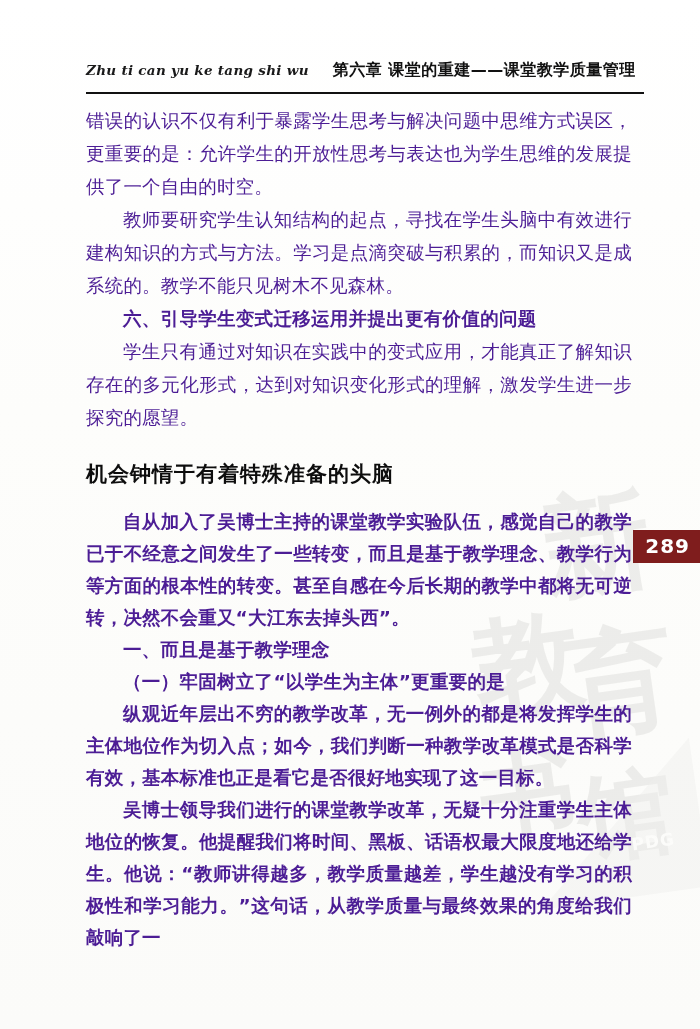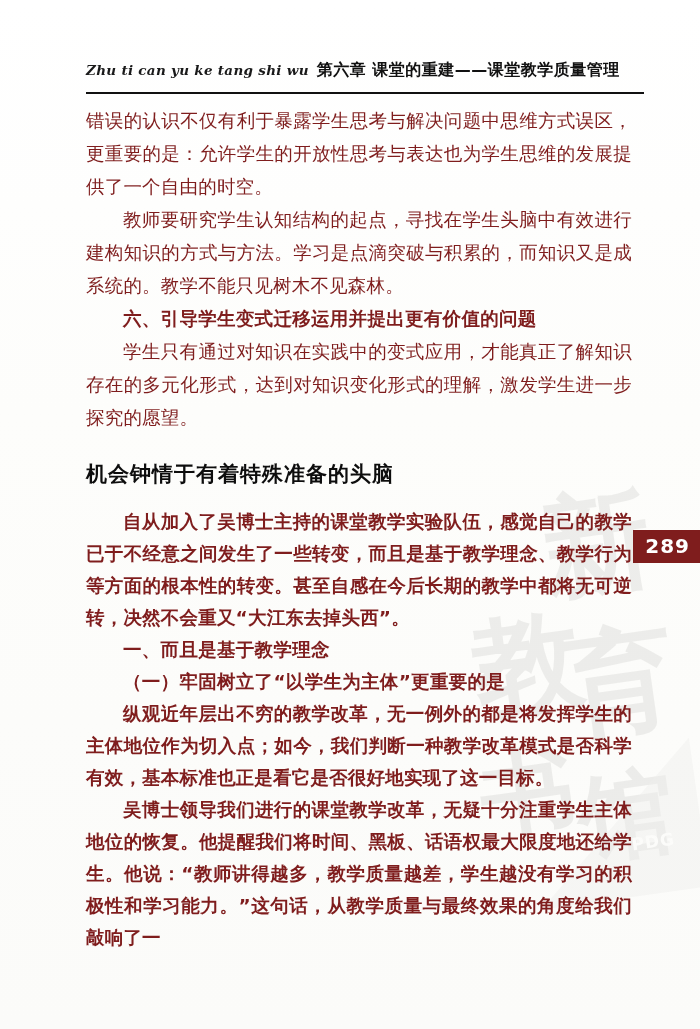--- a/index.html
+++ b/index.html
@@ -82,21 +82,21 @@
   }
   .header-rule {
     position: absolute;
     left: 0; right: 0;
     bottom: 0;
     border-bottom: 2px solid #111;
   }
   .header-inner {
     display: flex;
     align-items: baseline;
-    gap: 8px;
+    gap: 24px;
     padding-bottom: 5px;
   }
   .header-pinyin {
     font-family: "DejaVu Serif", serif;
     font-style: italic;
     font-weight: 700;
     font-size: 13.5px;
     color: #1a1a1a;
     letter-spacing: 0.3px;
     white-space: nowrap;
@@ -129,21 +129,21 @@
     position: absolute;
     top: 104px;
     left: 86px;
     width: 546px;
   }
   p {
     margin: 0;
     font-family: "DejaVu Sans", sans-serif;
     font-size: 18.5px;
     line-height: 33px;
-    color: #7f1d1d;
+    color: #4c1d95;
     text-align: justify;
     letter-spacing: 0.2px;
   }
   p.indent { text-indent: 2em; }
   p.heading {
     font-weight: 700;
     text-indent: 2em;
     letter-spacing: 0.3px;
   }
   .section-title {

